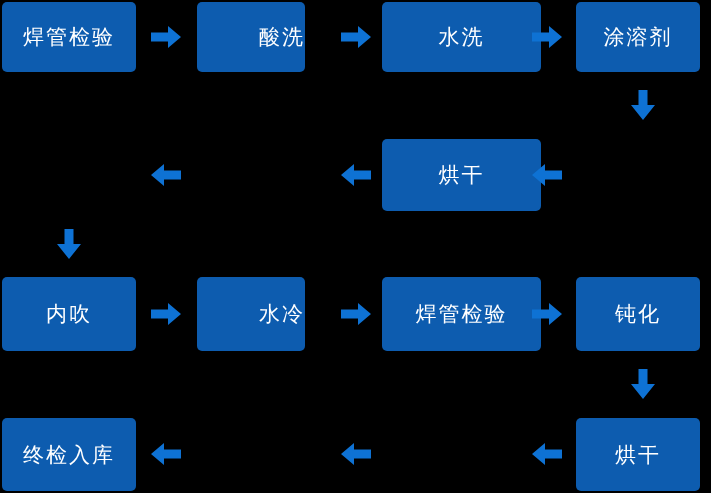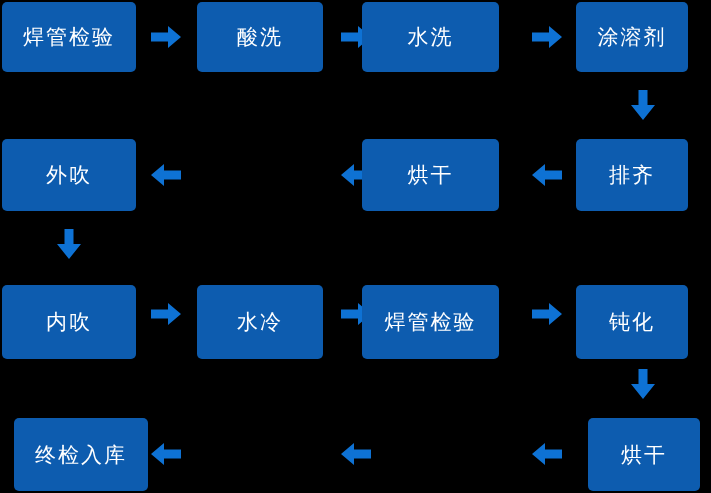--- a/index.html
+++ b/index.html
@@ -19,28 +19,28 @@
     align-items: center;
     justify-content: center;
     color: var(--text, #ffffff);
     font-size: 21px;
     font-weight: 500;
     letter-spacing: 2px;
     text-align: center;
   }
   
   .c1 { left: 2px;   width: 134px; }
-  .c2 { left: 197px; width: 126px; }
-  .c3 { left: 362px; width: 137px; }
-  .c4 { left: 576px; width: 112px; }
+  .c2 { left: 197px; width: 108px; justify-content: flex-end; }
+  .c3 { left: 382px; width: 159px; }
+  .c4 { left: 576px; width: 124px; }
   
   .r1 { top: 2px;   height: 70px; }
   .r2 { top: 139px; height: 72px; }
-  .r3 { top: 277px; height: 74px; margin-top: 8px; }
-  .r4 { top: 418px; height: 73px; margin-left: 12px; }
+  .r3 { top: 277px; height: 74px; }
+  .r4 { top: 418px; height: 73px; }
   .arrow {
     position: absolute;
     color: var(--arrow, #0e72d4);
     line-height: 0;
   }
   .arrow svg { display: block; }
 </style>
 </head>
 <body>
 
@@ -73,43 +73,37 @@
   <div class="node r1 c4">
     <span>涂溶剂</span>
   </div>
 
   <div class="arrow" style="left:631px; top:90px;">
     <svg width="24" height="30" viewBox="0 0 24 30" fill="currentColor">
         <polygon points="7.5,0 16.5,0 16.5,15 24,15 12,30 0,15 7.5,15"></polygon>
       </svg>
   </div>
 
-  <div class="node r2 c1">
-    <span>外吹</span>
-  </div>
   <div class="arrow" style="left:151px; top:164px;">
     <svg width="30" height="22" viewBox="0 0 30 22" fill="currentColor">
         <polygon points="30,6.5 13,6.5 13,0 0,11 13,22 13,15.5 30,15.5"></polygon>
       </svg>
   </div>
   <div class="arrow" style="left:341px; top:164px;">
     <svg width="30" height="22" viewBox="0 0 30 22" fill="currentColor">
         <polygon points="30,6.5 13,6.5 13,0 0,11 13,22 13,15.5 30,15.5"></polygon>
       </svg>
   </div>
   <div class="node r2 c3">
     <span>烘干</span>
   </div>
   <div class="arrow" style="left:532px; top:164px;">
     <svg width="30" height="22" viewBox="0 0 30 22" fill="currentColor">
         <polygon points="30,6.5 13,6.5 13,0 0,11 13,22 13,15.5 30,15.5"></polygon>
       </svg>
-  </div>
-  <div class="node r2 c4">
-    <span>排齐</span>
   </div>
 
   <div class="arrow" style="left:57px; top:229px;">
     <svg width="24" height="30" viewBox="0 0 24 30" fill="currentColor">
         <polygon points="7.5,0 16.5,0 16.5,15 24,15 12,30 0,15 7.5,15"></polygon>
       </svg>
   </div>
 
   <div class="node r3 c1">
     <span>内吹</span>

